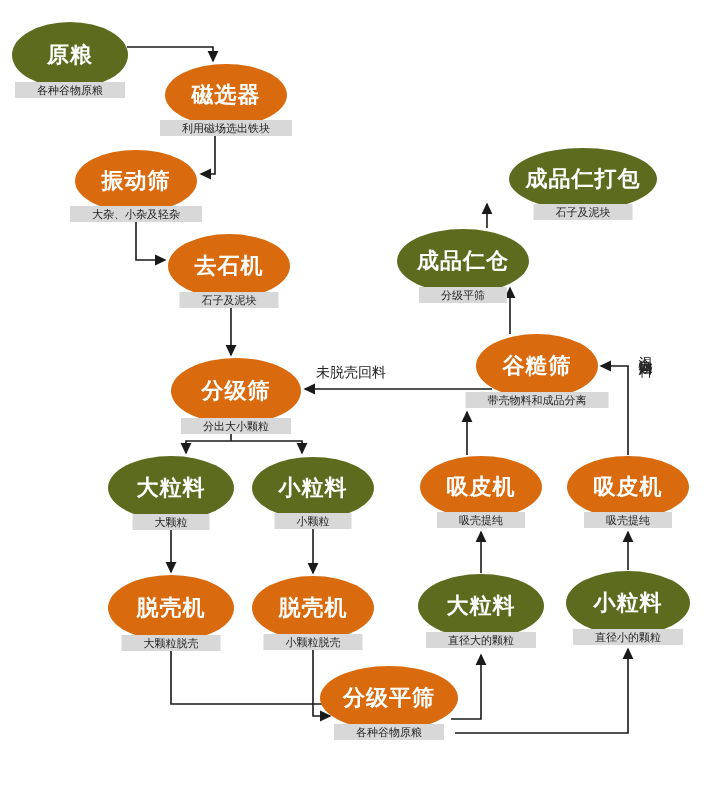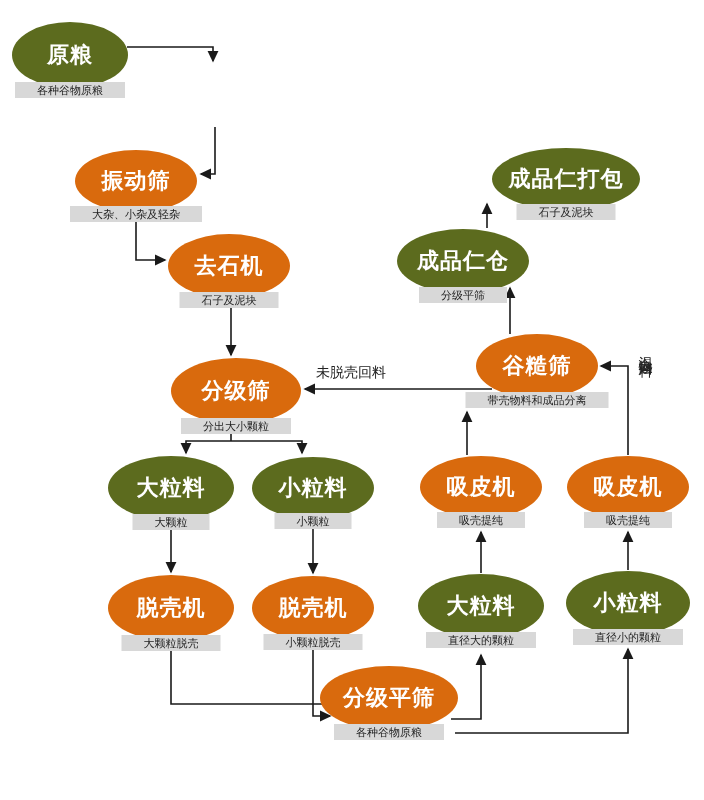--- a/index.html
+++ b/index.html
@@ -61,20 +61,26 @@
     </g>
   </svg>
 
   <div class="node" style="left:12px;  top:22px;  width:116px; --h:66px;">
     <div class="ellipse olive">
         <span>原粮</span>
       </div>
     <span class="sublabel">各种谷物原粮</span>
   </div>
 
+  <div class="node" style="left:165px; top:64px;  width:122px; --h:62px;">
+    <div class="ellipse orange">
+        <span>磁选器</span>
+      </div>
+    <span class="sublabel">利用磁场选出铁块</span>
+  </div>
 
   <div class="node" style="left:75px;  top:150px; width:122px; --h:62px;">
     <div class="ellipse orange">
         <span>振动筛</span>
       </div>
     <span class="sublabel">大杂、小杂及轻杂</span>
   </div>
 
   <div class="node" style="left:168px; top:234px; width:122px; --h:64px;">
     <div class="ellipse orange">
@@ -160,21 +166,21 @@
     <span class="sublabel">带壳物料和成品分离</span>
   </div>
 
   <div class="node" style="left:397px; top:229px; width:132px; --h:64px;">
     <div class="ellipse olive">
         <span>成品仁仓</span>
       </div>
     <span class="sublabel">分级平筛</span>
   </div>
 
-  <div class="node" style="left:492px; top:148px; width:148px;text-align:center; --h:62px;">
+  <div class="node" style="left:509px; top:148px; width:148px;text-align:center; --h:62px;">
     <div class="ellipse olive">
         <span>成品仁打包</span>
       </div>
     <span class="sublabel">石子及泥块</span>
   </div>
 
   <div class="annotation" style="left:316px; top:364px;">未脱壳回料</div>
   <div class="annotation vertical" style="left:637px; top:345px;">混合物回料</div>
 
 </div>

